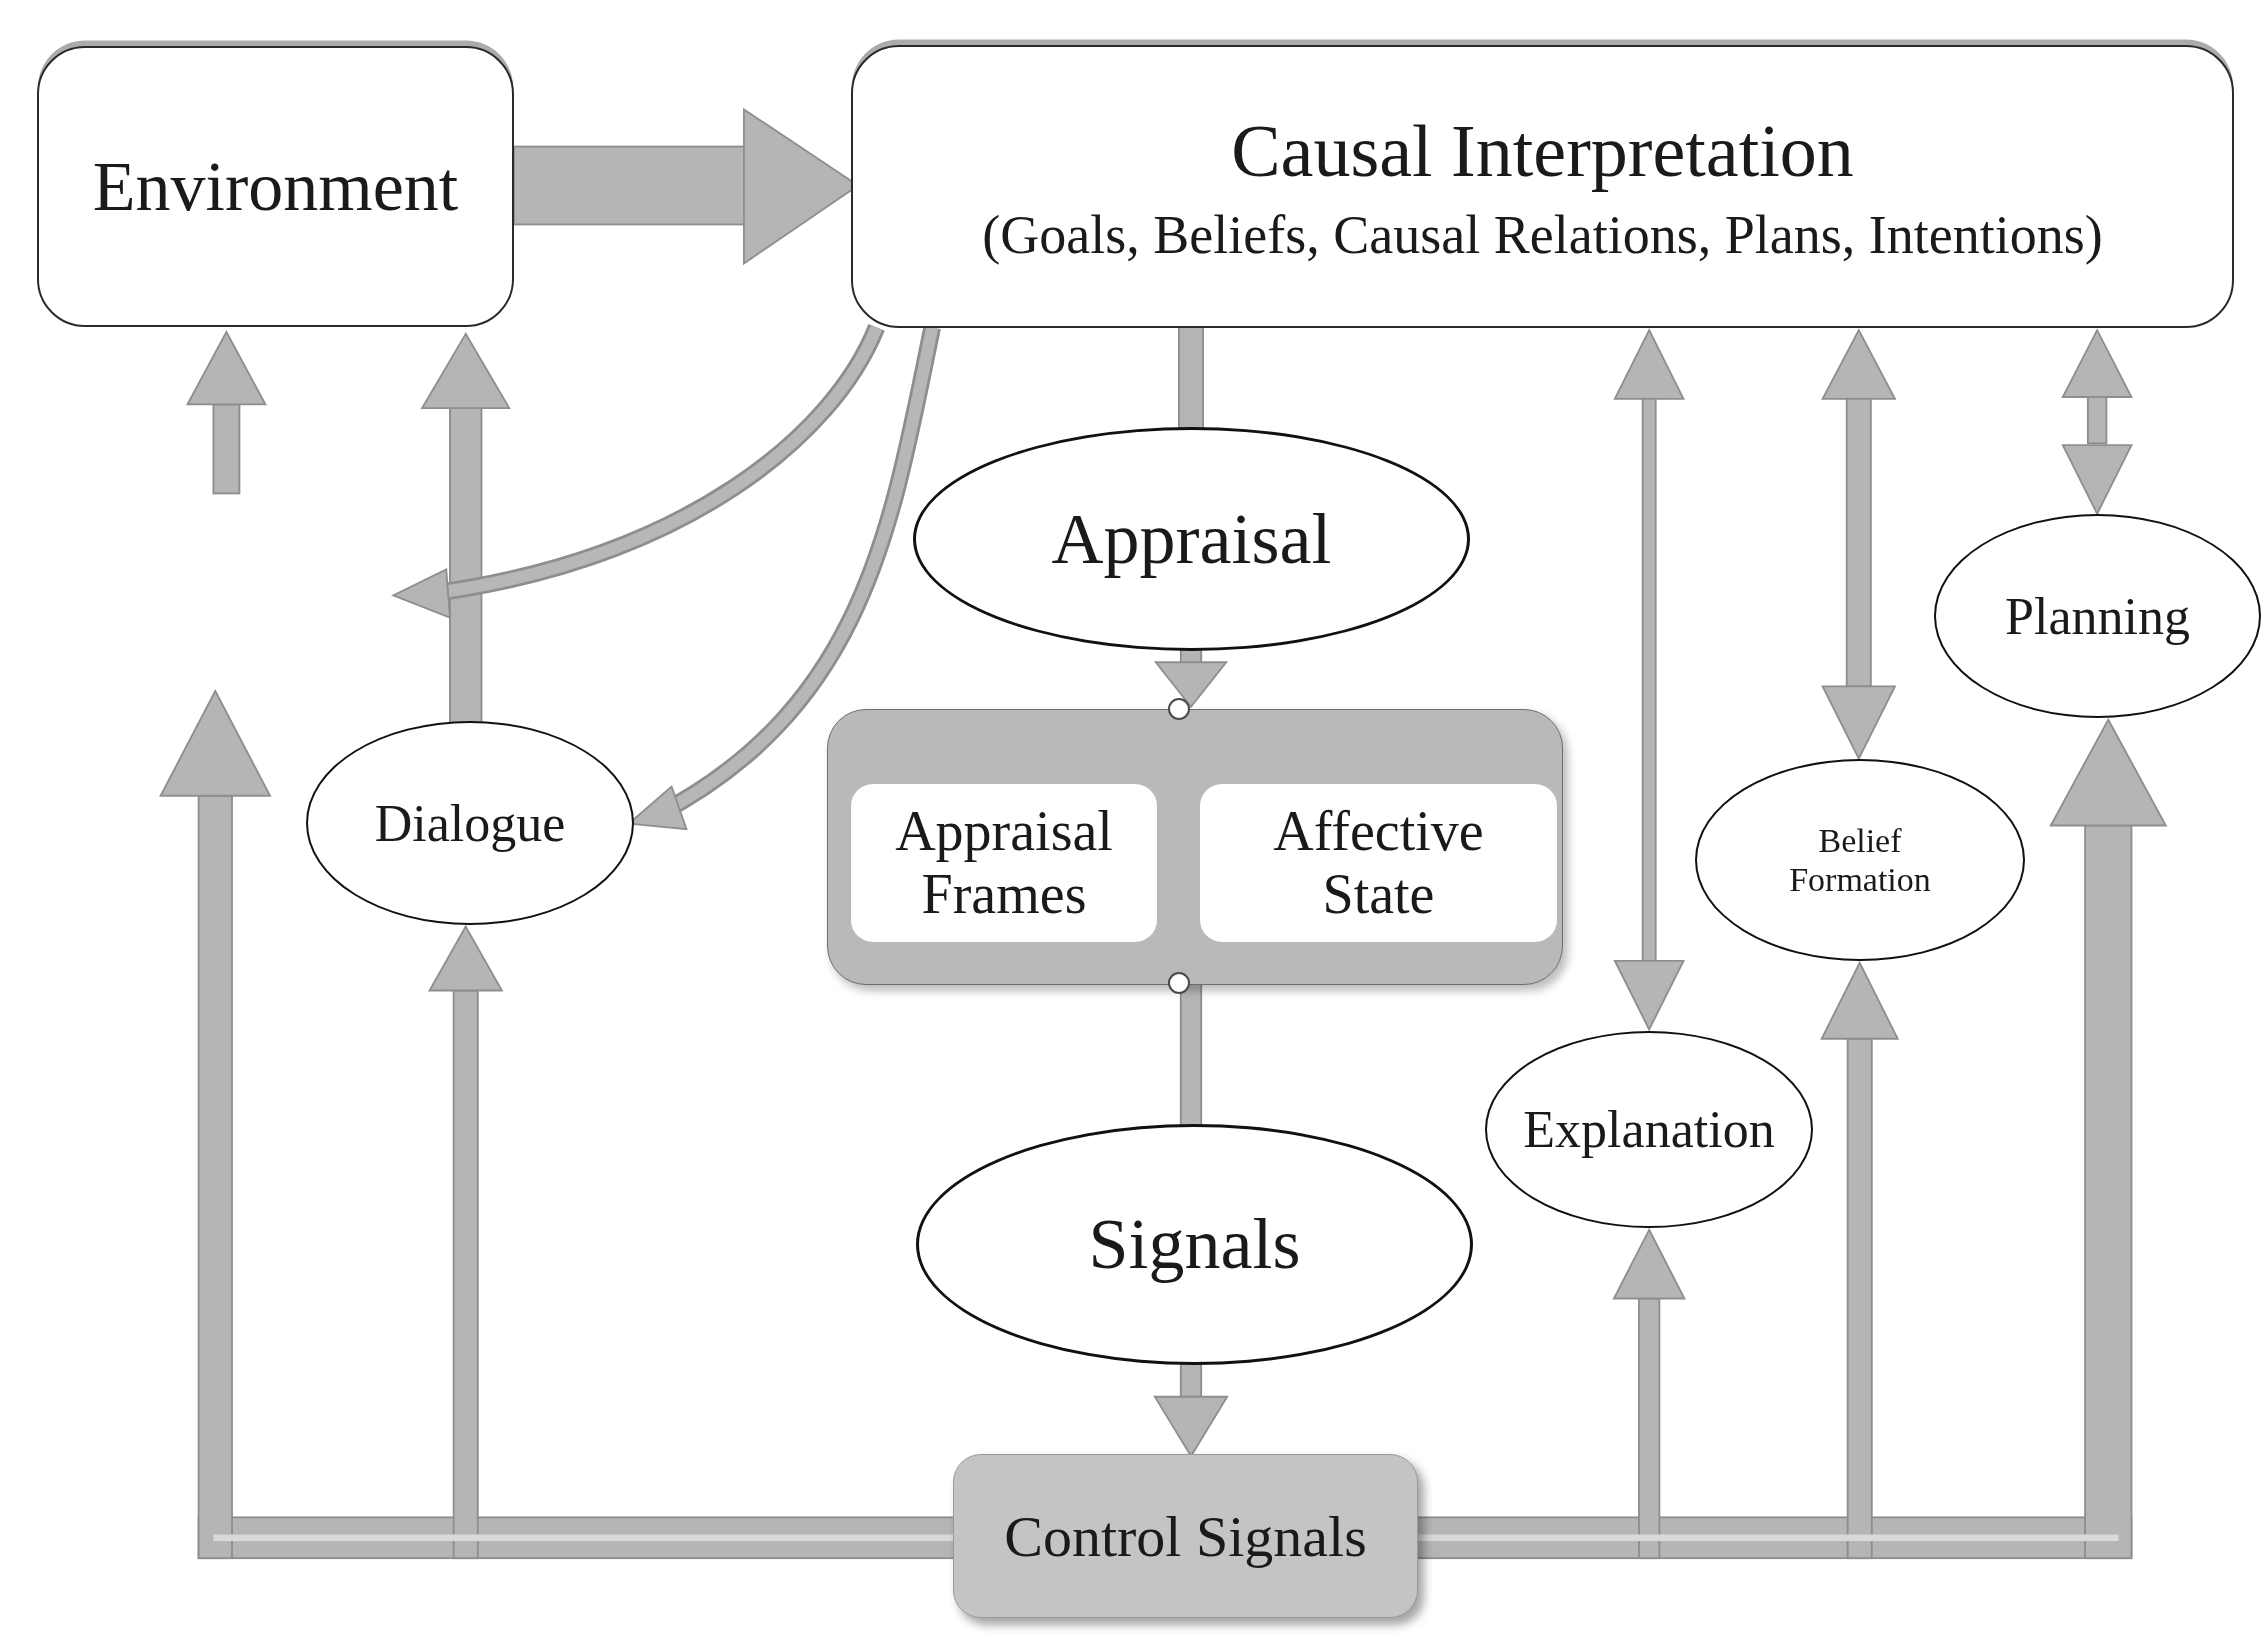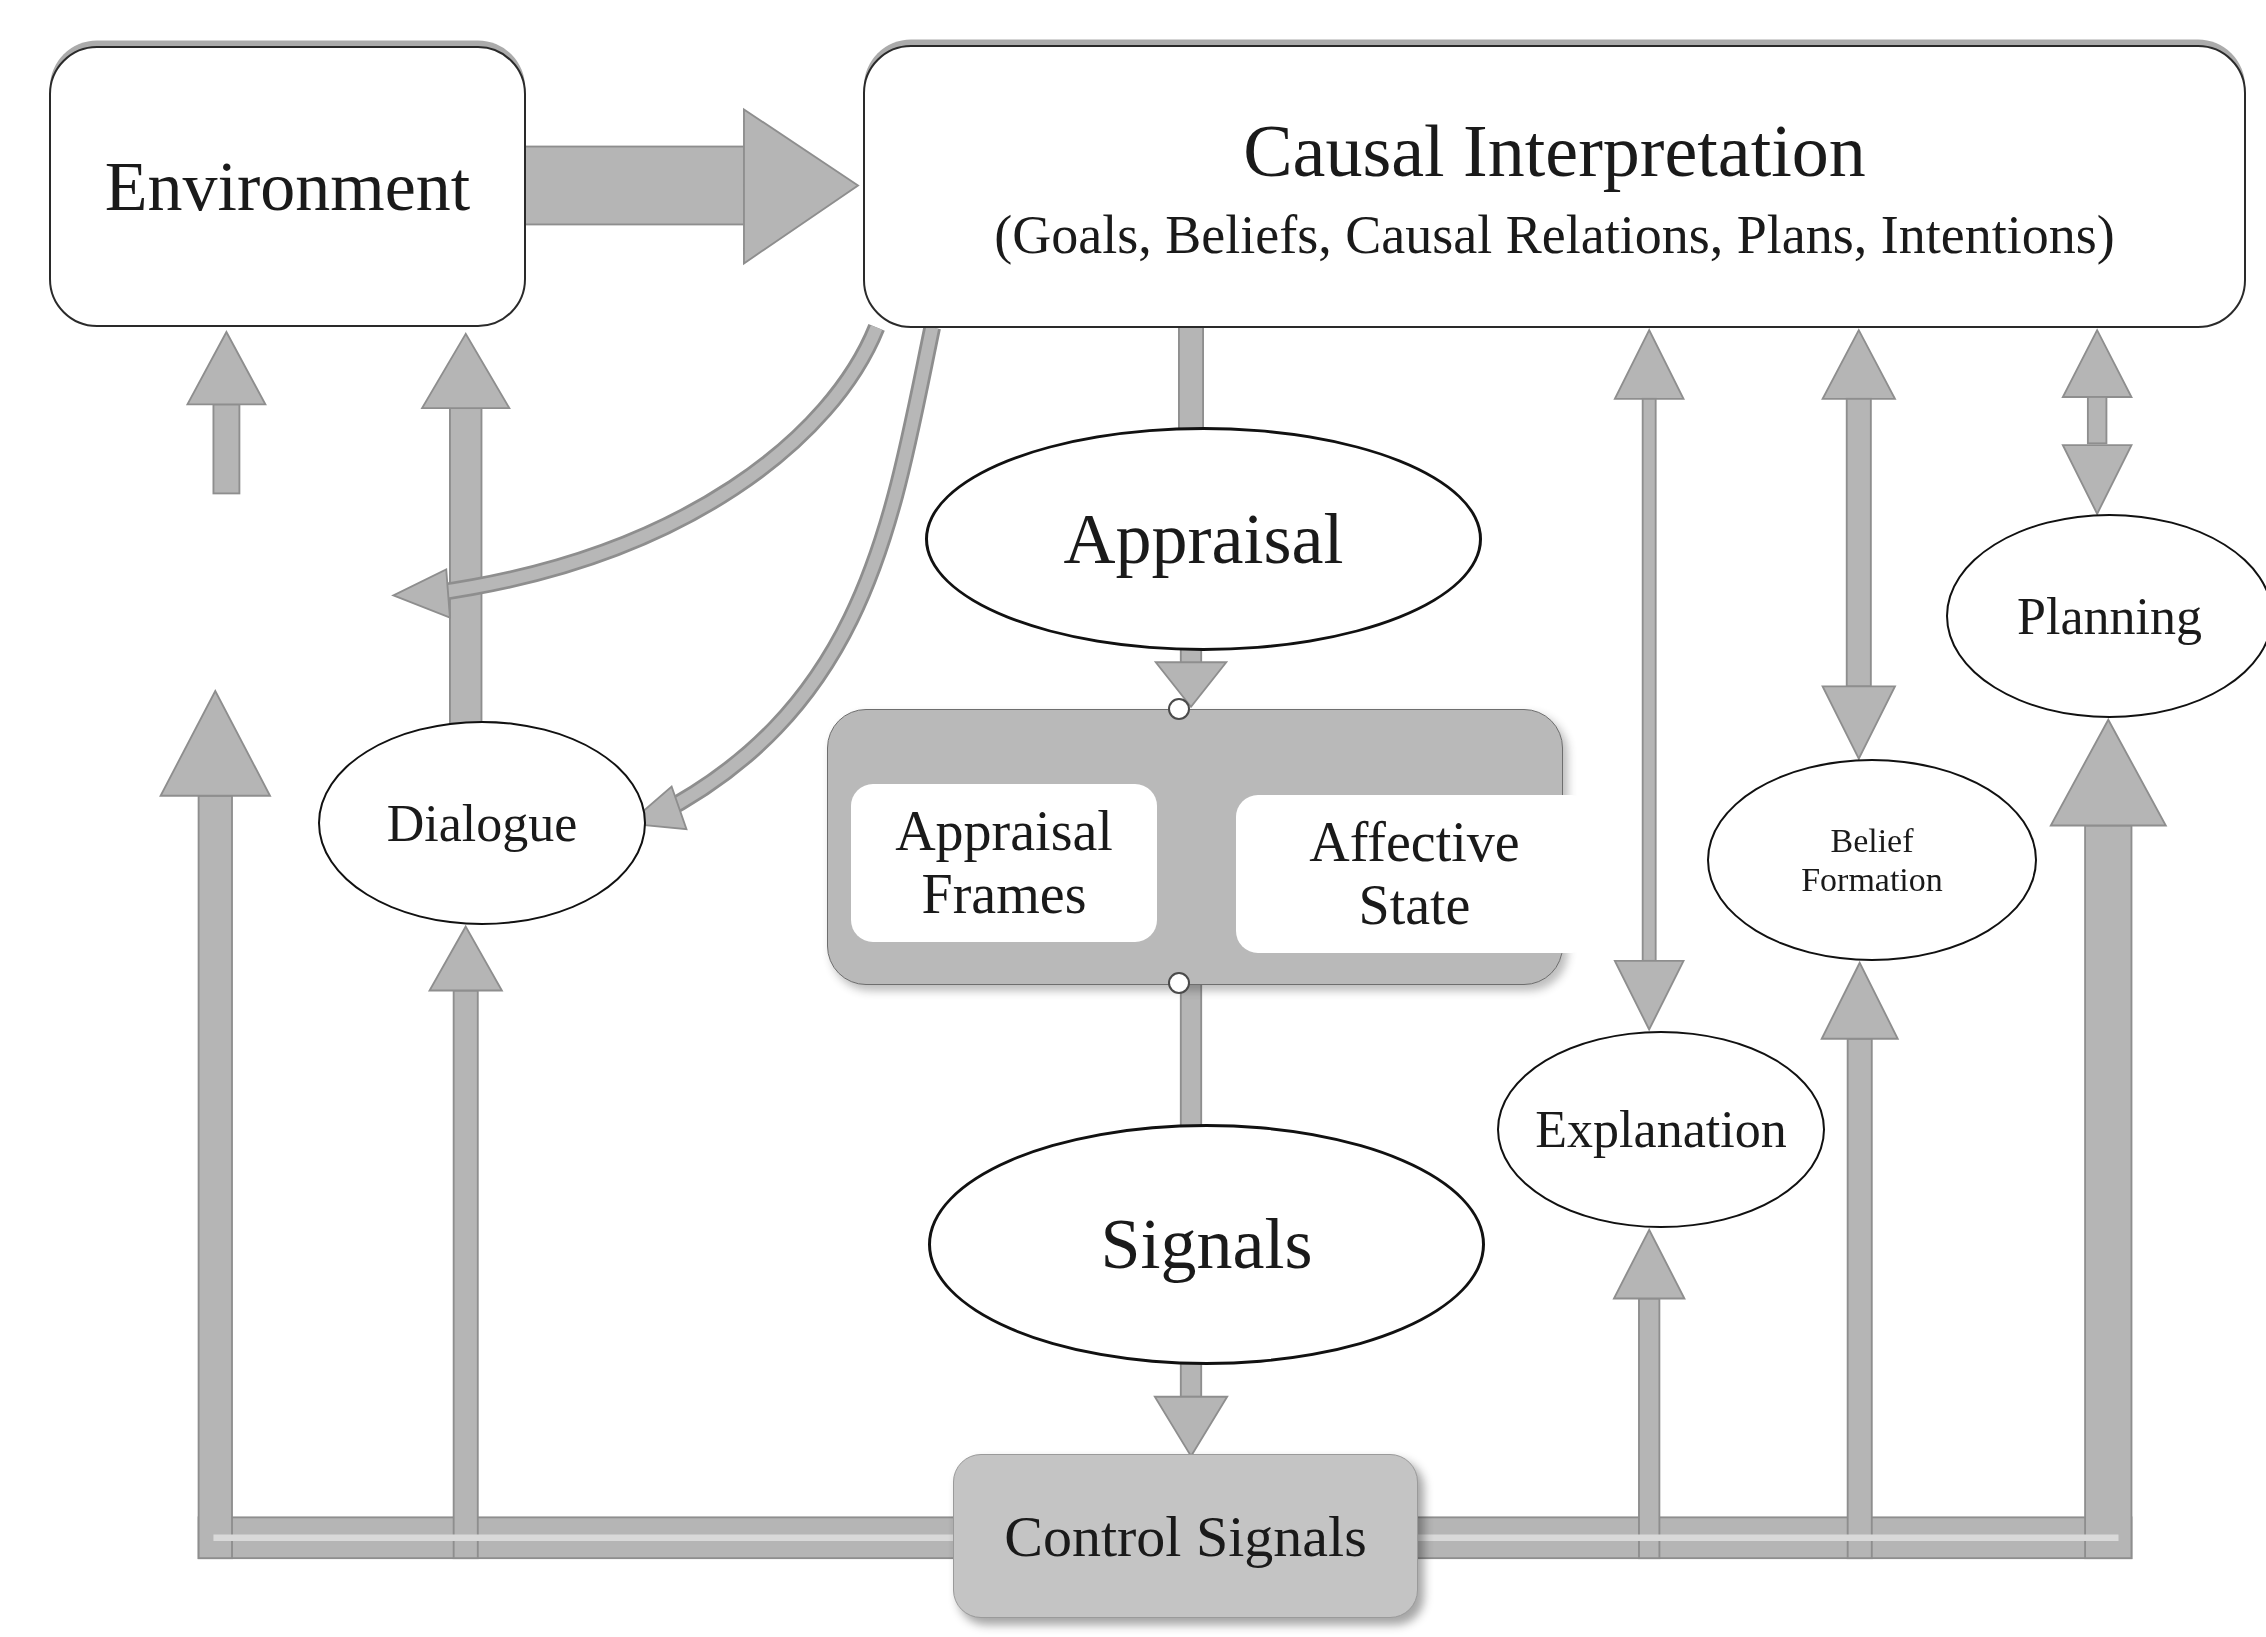--- a/index.html
+++ b/index.html
@@ -5,21 +5,21 @@
   html,body{margin:0;padding:0;background:#fff;}
   #stage{
     position:relative;
     width:2267px;height:1637px;
     background:#ffffff;
     font-family:"Liberation Serif","DejaVu Serif",serif;
     color:#1a1a1a;
     overflow:hidden;
   }
   #arrows{position:absolute;left:0;top:0;z-index:1;}
-  .node{position:absolute;z-index:2;display:flex;align-items:center;justify-content:center;text-align:center;box-sizing:border-box;background:#fff;margin-left:12px;}
+  .node{position:absolute;z-index:2;display:flex;align-items:center;justify-content:center;text-align:center;box-sizing:border-box;background:#fff;}
   .rbox{border:2.8px solid #2a2a2a;border-radius:48px;box-shadow:0 -6.5px 0 -0.9px #ababab;}
   .ellipse{border:2.8px solid #111;border-radius:50%;}
   .ellipse.big{border-width:3.7px;}
   .graybox{position:absolute;z-index:2;background:#b9b9b9;border:1.9px solid #6e6e6e;border-radius:39px;box-shadow:4.6px 5.6px 8.3px rgba(40,40,40,.30);box-sizing:border-box;}
   .whitebox{position:absolute;z-index:3;background:#fff;border-radius:22px;display:flex;flex-direction:column;align-items:center;justify-content:center;text-align:center;line-height:1.12;font-size:56px;}
   .port{position:absolute;z-index:4;width:22px;height:22px;border:2.8px solid #4a4a4a;border-radius:50%;background:#fff;box-sizing:border-box;}
   .controlbox{position:absolute;z-index:3;background:#c4c4c4;border:1.9px solid #9a9a9a;border-radius:28px;box-shadow:5.6px 6.5px 9.3px rgba(30,30,30,.40);display:flex;align-items:center;justify-content:center;font-size:58px;box-sizing:border-box;}
   .lbl-env{font-size:70px;}
   .lbl-side{font-size:52px;}
   .lbl-mid{font-size:72px;}
@@ -144,21 +144,21 @@
 
   <div class="node ellipse big lbl-mid" style="left:913px;top:427px;width:557px;height:224px;">
     <span>Appraisal</span>
   </div>
 
   <div class="graybox" style="left:827px;top:709px;width:736px;height:276px;"></div>
   <div class="whitebox" style="left:851px;top:784px;width:306px;height:158px;">
     <span>Appraisal</span>
     <span>Frames</span>
   </div>
-  <div class="whitebox" style="left:1236px;top:784px;width:357px;height:158px;margin-top:11px;">
+  <div class="whitebox" style="left:1200px;top:784px;width:357px;height:158px;">
     <span>Affective</span>
     <span>State</span>
   </div>
   <div class="port" style="left:1168px;top:698px;"></div>
   <div class="port" style="left:1168px;top:972px;"></div>
 
   <div class="node ellipse big lbl-mid" style="left:916px;top:1124px;width:557px;height:241px;">
     <span>Signals</span>
   </div>
 

